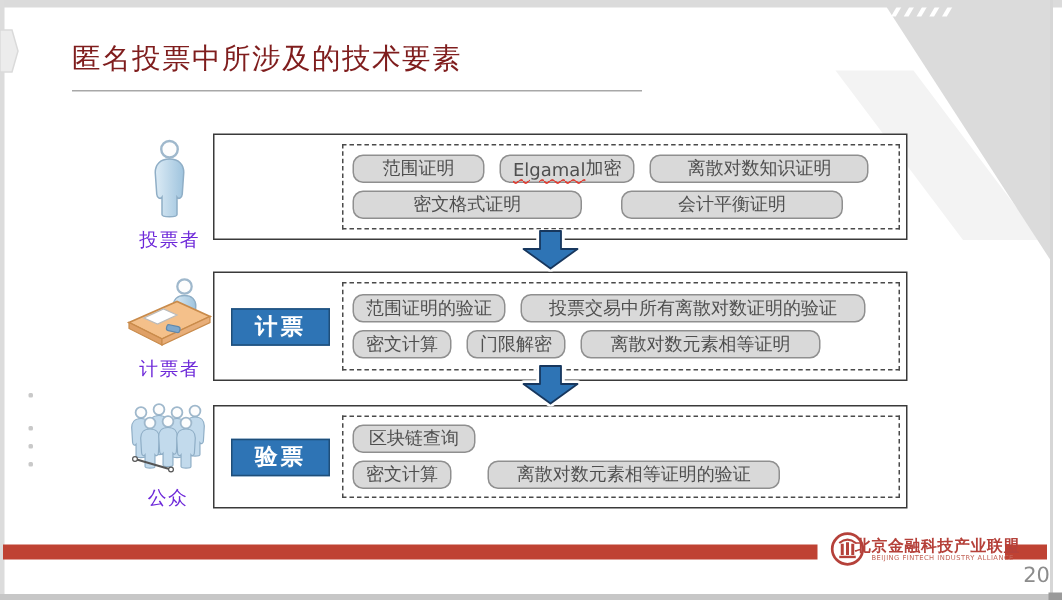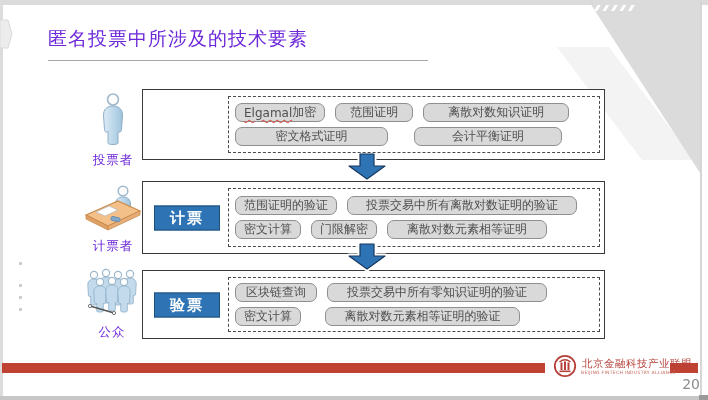--- a/index.html
+++ b/index.html
@@ -10,21 +10,21 @@
   .edge-top{position:absolute;left:0;top:0;width:708px;height:5px;background:#dbdbdb;}
   .edge-left{position:absolute;left:0;top:0;width:3px;height:400px;background:#dcdcdc;}
   .edge-right{position:absolute;left:700px;top:0;width:2px;height:400px;background:#d6d6d6;}
   .edge-bottom{position:absolute;left:0;top:396px;width:708px;height:4px;background:#c7c7c7;}
   .corner-notch{position:absolute;left:699px;top:395px;width:9px;height:5px;background:#9a9a9a;}
 
   
   .deco{position:absolute;left:0;top:0;pointer-events:none;}
 
   
-  .title{position:absolute;left:48px;top:26px;font-size:19px;color:#6d28d9;letter-spacing:1px;}
+  .title{position:absolute;left:48px;top:26px;font-size:19px;color:#7f1d1d;letter-spacing:1px;}
   .title-rule{position:absolute;left:48px;top:60px;width:380px;height:1px;background:#a8a8a8;}
 
   
   .actor{position:absolute;text-align:center;}
   .actor-label{font-size:12.5px;color:#6d28d9;margin-top:2px;letter-spacing:1px;}
   .a0{left:84px;top:92px;width:58px;}
   .a1{left:80px;top:180px;width:66px;}
   .a2{left:80px;top:266px;width:64px;}
 
   
@@ -60,21 +60,21 @@
   
   .arrow{position:absolute;left:345px;z-index:5;}
   .arr0{top:153px;}
   .arr1{top:243px;}
 
   
   .footer-bar{position:absolute;left:2px;top:363px;width:543px;height:10px;background:#bf4233;}
   .footer-bar-right{position:absolute;left:670px;top:363px;width:28px;height:10px;background:#bf4233;}
   .logo{position:absolute;left:553px;top:354px;width:120px;height:28px;}
   .logo-emblem{position:absolute;left:0;top:0;}
-  .logo-zh{position:absolute;left:29px;top:3px;font-size:10.5px;font-weight:normal;color:#b5413a;letter-spacing:0.5px;white-space:nowrap;}
+  .logo-zh{position:absolute;left:17px;top:3px;font-size:10.5px;font-weight:bold;color:#b5413a;letter-spacing:0.5px;white-space:nowrap;}
   .logo-en{position:absolute;left:28px;top:16px;font-size:4.5px;color:#c4685c;letter-spacing:0.3px;white-space:nowrap;}
   .page-number{position:absolute;left:674px;top:376px;width:26px;text-align:right;font-size:14px;color:#8c8c8c;}
 
   .faint-dot{position:absolute;width:3px;height:3px;background:#c9c9c9;border-radius:1px;}
 </style>
 </head>
 <body>
 
 <div id="slide">
 
@@ -163,22 +163,22 @@
         <circle cx="6" cy="40" r="1.6" fill="#fff" stroke="#555" stroke-width="0.8"></circle>
         <circle cx="30" cy="47" r="1.6" fill="#fff" stroke="#555" stroke-width="0.8"></circle>
       </svg>
     </div>
     <div class="actor-label">公众</div>
   </div>
 
   <div class="band r0">
     <div class="techbox">
       <div class="chip-line l1">
+          <div class="chip">范围证明</div>
           <div class="chip"><span class="wavy">Elgamal</span>加密</div>
-          <div class="chip">范围证明</div>
           <div class="chip">离散对数知识证明</div>
         </div>
       <div class="chip-line l2">
           <div class="chip">密文格式证明</div>
           <div class="chip">会计平衡证明</div>
         </div>
     </div>
   </div>
 
   <svg class="arrow arr0" width="44" height="28" viewBox="0 0 44 28">
@@ -204,21 +204,20 @@
   <svg class="arrow arr1" width="44" height="28" viewBox="0 0 44 28">
     <polygon points="15,1 29,1 29,13 40,13 22,26 4,13 15,13" fill="#ffffff" stroke="#ffffff" stroke-width="5" stroke-linejoin="round"></polygon>
     <polygon points="15,1 29,1 29,13 40,13 22,26 4,13 15,13" fill="#2e74b5" stroke="#17375e" stroke-width="1.2" stroke-linejoin="round"></polygon>
   </svg>
 
   <div class="band r2">
     <div class="stage">验票</div>
     <div class="techbox">
       <div class="chip-line l1">
           <div class="chip">区块链查询</div>
-          <div class="chip">投票交易中所有零知识证明的验证</div>
         </div>
       <div class="chip-line l2">
           <div class="chip">密文计算</div>
           <div class="chip">离散对数元素相等证明的验证</div>
         </div>
     </div>
   </div>
 
   <div class="footer-bar"></div>
   <div class="footer-bar-right"></div>

